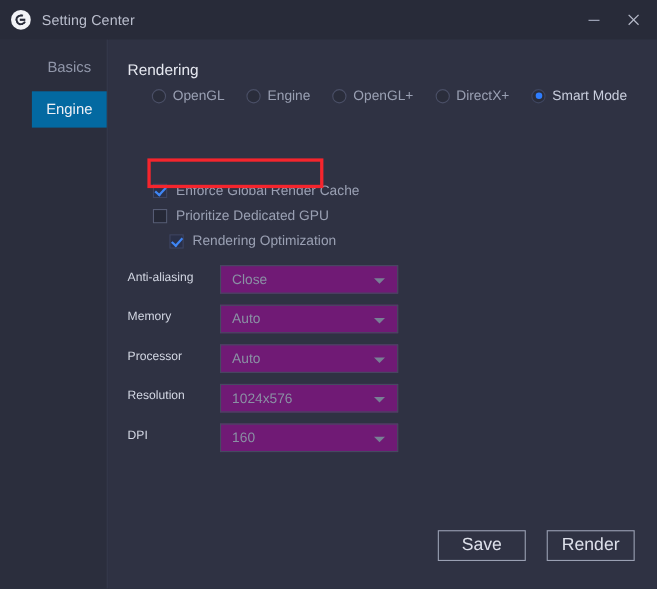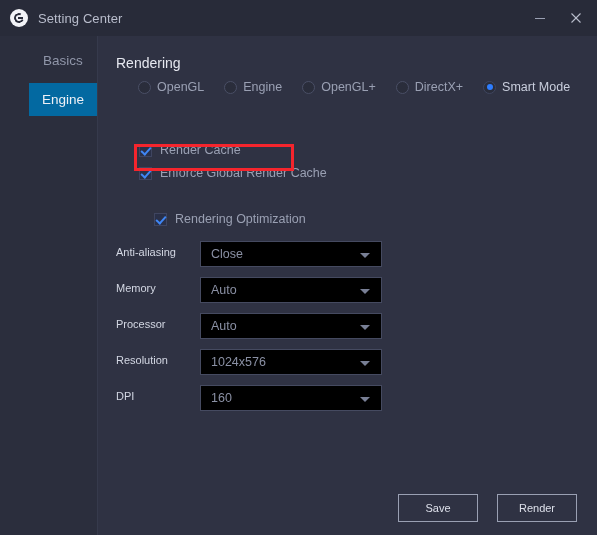--- a/index.html
+++ b/index.html
@@ -237,25 +237,25 @@
     left: 17px;
     top: 5px;
     font-size: 11px;
     color: #d3d7e3;
     white-space: nowrap;
   }
   .field-select {
     position: absolute;
     left: 101px;
     top: 0;
-    width: 182px;
+    width: 162px;
     height: 26px;
     box-sizing: border-box;
     border: 1px solid #454a60;
-    background: #000000;
+    background: #701a75;
     display: flex;
     align-items: center;
   }
   .field-value {
     margin-left: 10px;
     font-size: 12.5px;
     color: #8a90a4;
     white-space: nowrap;
   }
   .caret {
@@ -264,28 +264,28 @@
     top: 11px;
     width: 0; height: 0;
     border-left: 5px solid transparent;
     border-right: 5px solid transparent;
     border-top: 5px solid #787f95;
   }
 
   
   .footer-btn {
     position: absolute;
-    top: 494px;
+    top: 482px;
     width: 80px;
     height: 28px;
     box-sizing: border-box;
     border: 1px solid #9aa0b3;
     background: transparent;
     color: #dde0ea;
-    font-size: 11px;
+    font-size: 16px;
     font-family: "Liberation Sans", sans-serif;
     display: flex;
     align-items: center;
     justify-content: center;
     padding: 0;
   }
   #btn-save   { left: 398px; }
   #btn-cancel { left: 497px; }
 </style>
 </head>
@@ -339,27 +339,27 @@
       <div class="radio-item">
         <span class="radio-dot"></span>
         <span class="radio-label">DirectX+</span>
       </div>
       <div class="radio-item checked">
         <span class="radio-dot"></span>
         <span class="radio-label">Smart Mode</span>
       </div>
     </div>
 
-    <div class="check-item checked" id="chk-render-cache">
-      <span class="check-box"></span>
-      <span class="check-label">Render Cache</span>
-    </div>
     <div class="check-item checked" id="chk-enforce-cache">
       <span class="check-box"></span>
       <span class="check-label">Enforce Global Render Cache</span>
+    </div>
+    <div class="check-item" id="chk-prioritize-gpu">
+      <span class="check-box"></span>
+      <span class="check-label">Prioritize Dedicated GPU</span>
     </div>
     <div class="check-item checked" id="chk-render-opt">
       <span class="check-box"></span>
       <span class="check-label">Rendering Optimization</span>
     </div>
 
     <div id="gpu-highlight"></div>
 
     <div class="field-row" id="row-antialiasing">
       <div class="field-label">Anti-aliasing</div>

